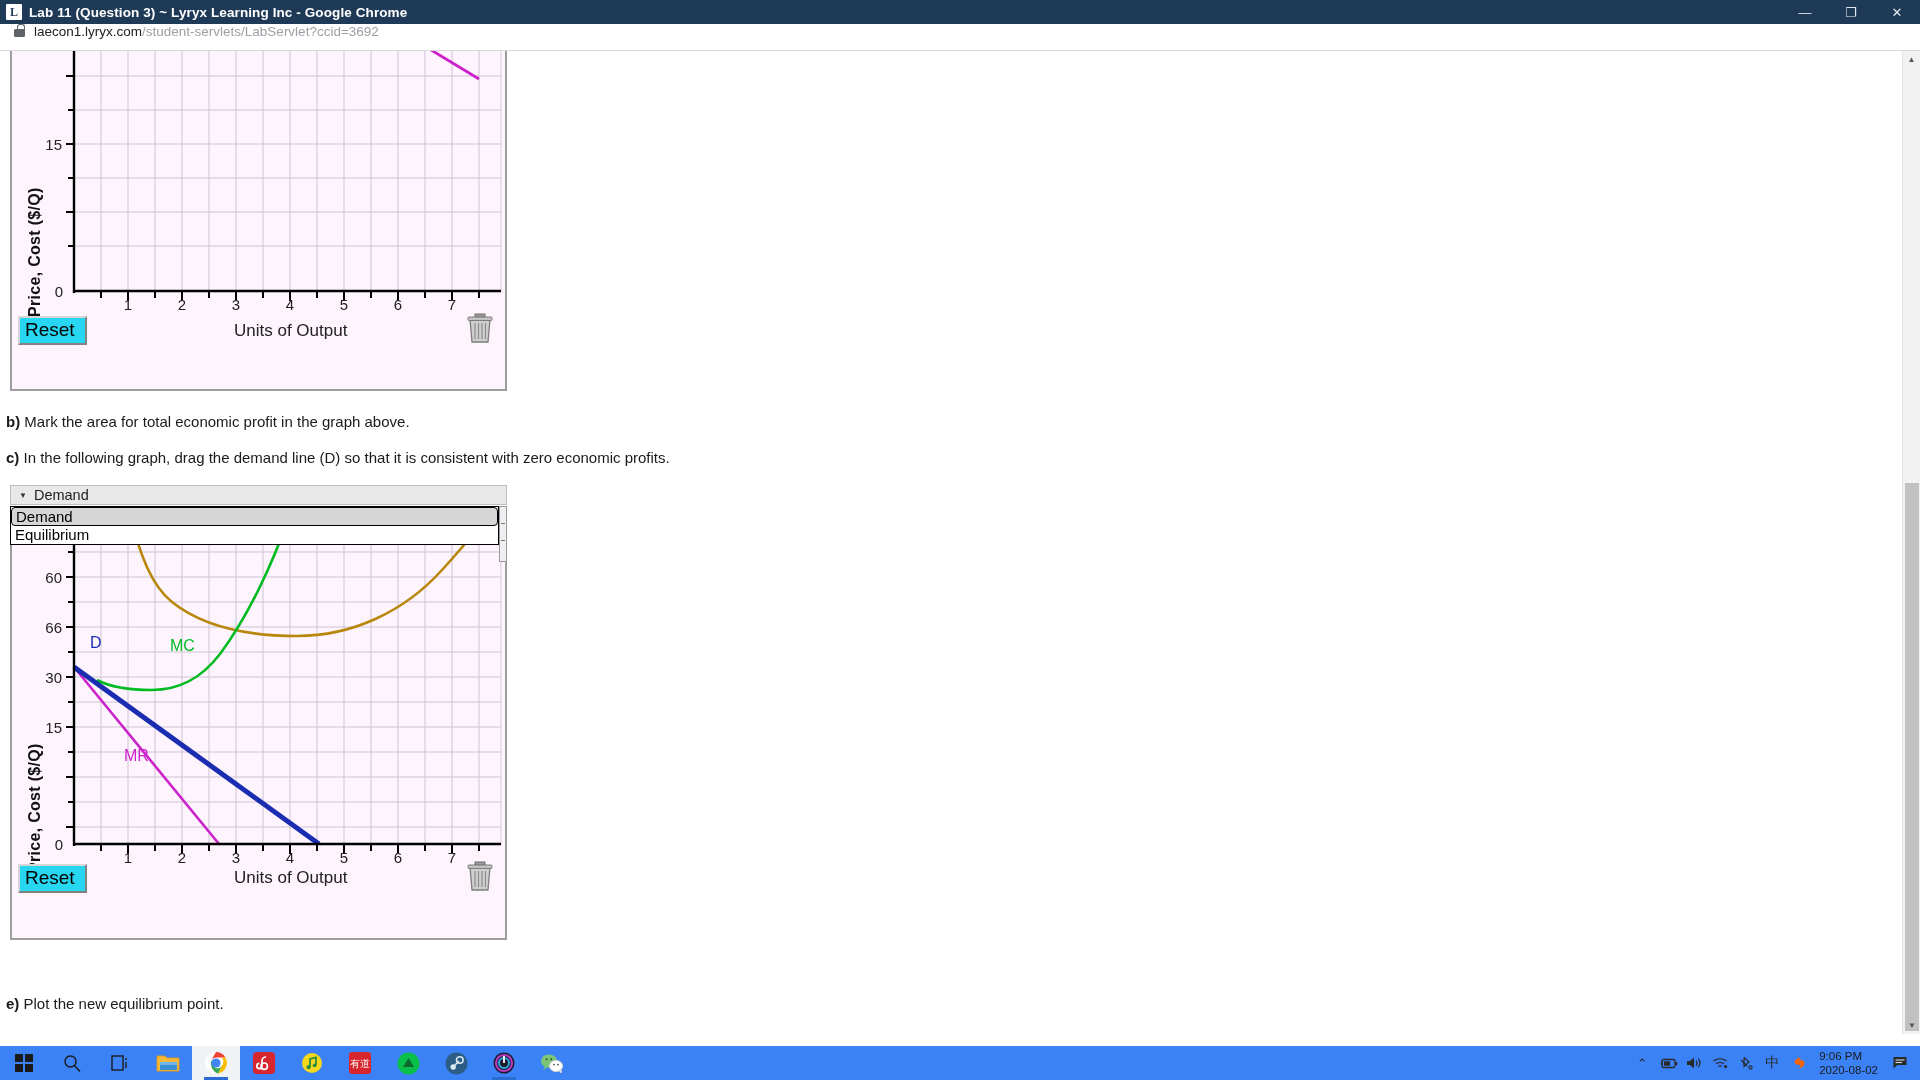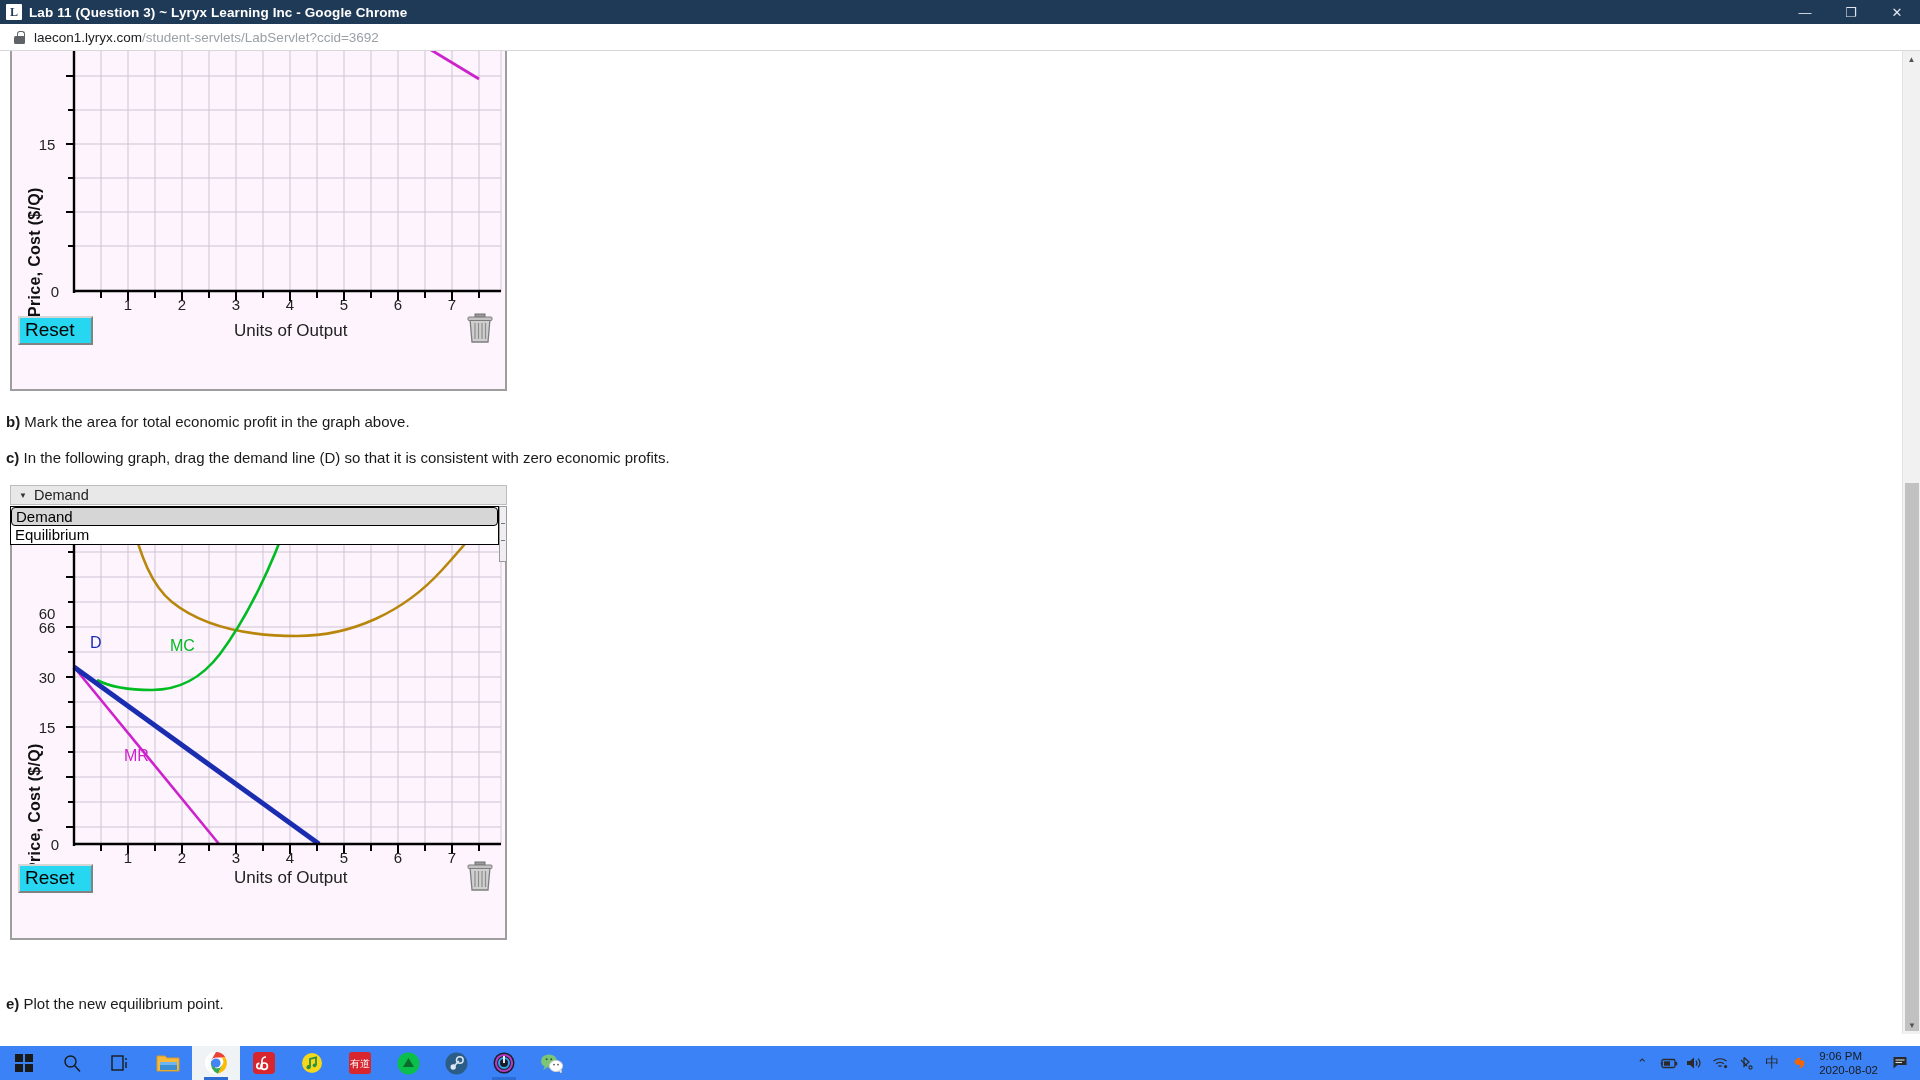--- a/index.html
+++ b/index.html
@@ -25,21 +25,21 @@
   #titlebar .ttl { font-size: 13.5px; font-weight: bold; letter-spacing: .1px; }
   #winctl { margin-left: auto; display: flex; height: 24px; }
   #winctl div {
     width: 46px; height: 24px; display: flex; align-items: center; justify-content: center;
     font-size: 13px; color: #dfe6ee;
   }
 
   
   #urlbar {
     position: absolute; top: 24px; left: 0; width: 1920px; height: 27px;
-    background: #ffffff; display: flex; align-items: center;
+    background: #ffffff; display: flex; align-items: flex-start;
     border-bottom: 1px solid #d8d8d8;
   }
   .lock {
     margin-left: 14px; margin-right: 9px; width: 11px; height: 13px; position: relative;
   }
   .lock::before {
     content: ""; position: absolute; left: 0; bottom: 0; width: 11px; height: 8px;
     background: #5f6368; border-radius: 1.5px;
   }
   .lock::after {
@@ -78,27 +78,27 @@
   }
   .ylabel {
     position: absolute;
     font-size: 16px; font-weight: bold; color: #111;
     writing-mode: vertical-rl; transform: rotate(180deg);
     white-space: nowrap; letter-spacing: .3px;
   }
   .xlabel {
     position: absolute; font-size: 17px; color: #222; white-space: nowrap;
   }
-  .ytick { position: absolute; font-size: 15px; color: #222; text-align: center; }
+  .ytick { position: absolute; font-size: 15px; color: #222; text-align: right; }
   .xtick { position: absolute; font-size: 15px; color: #222; text-align: center; width: 20px; }
   .resetbtn {
     position: absolute;
     background: #27d7f2; color: #000;
     border: 2px outset #d6d6d6;
-    font-size: 19px; padding: 1px 16px 2px 5px;
+    font-size: 19px; padding: 1px 10px 2px 5px;
     font-family: "Liberation Sans", sans-serif;
     cursor: pointer;
   }
   .trash {
     position: absolute; width: 26px; height: 30px; cursor: pointer;
   }
   .curvelabel { position: absolute; font-size: 16px; font-weight: normal; }
 
   
   #ddwrap { position: absolute; left: 10px; top: 434px; width: 497px; }
@@ -383,21 +383,21 @@
           <line x1="332" y1="336" x2="332" y2="346"></line>
         <line x1="359" y1="336" x2="359" y2="343"></line>
           <line x1="386" y1="336" x2="386" y2="346"></line>
         <line x1="413" y1="336" x2="413" y2="343"></line>
           <line x1="440" y1="336" x2="440" y2="346"></line>
         <line x1="467" y1="336" x2="467" y2="343"></line>
       </g>
     </svg>
 
     <div class="ytick" style="left:20px; top:11px; width:30px;">75</div>
-    <div class="ytick" style="left:20px; top:61px; width:30px;margin-top:36px;">60</div>
+    <div class="ytick" style="left:20px; top:61px; width:30px;">60</div>
     <div class="ytick" style="left:20px; top:111px; width:30px;">66</div>
     <div class="ytick" style="left:20px; top:161px; width:30px;">30</div>
     <div class="ytick" style="left:20px; top:211px; width:30px;">15</div>
     <div class="ytick" style="left:35px; top:328px; width:16px;">0</div>
 
     <div class="xtick" style="left:106px; top:341px;">1</div>
     <div class="xtick" style="left:160px; top:341px;">2</div>
     <div class="xtick" style="left:214px; top:341px;">3</div>
     <div class="xtick" style="left:268px; top:341px;">4</div>
     <div class="xtick" style="left:322px; top:341px;">5</div>

